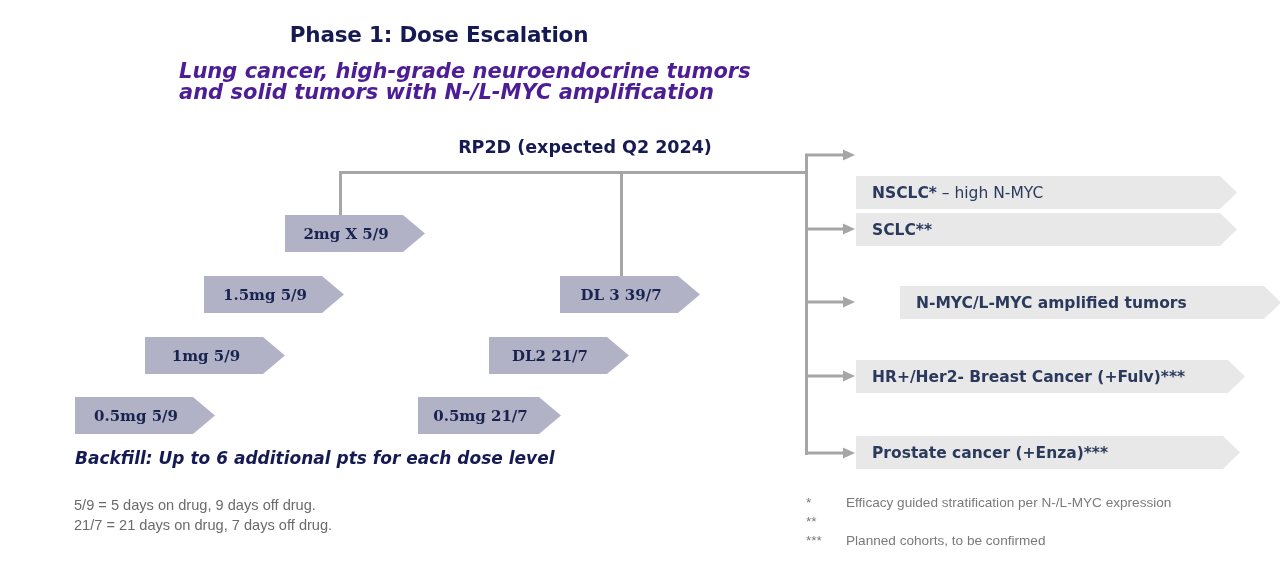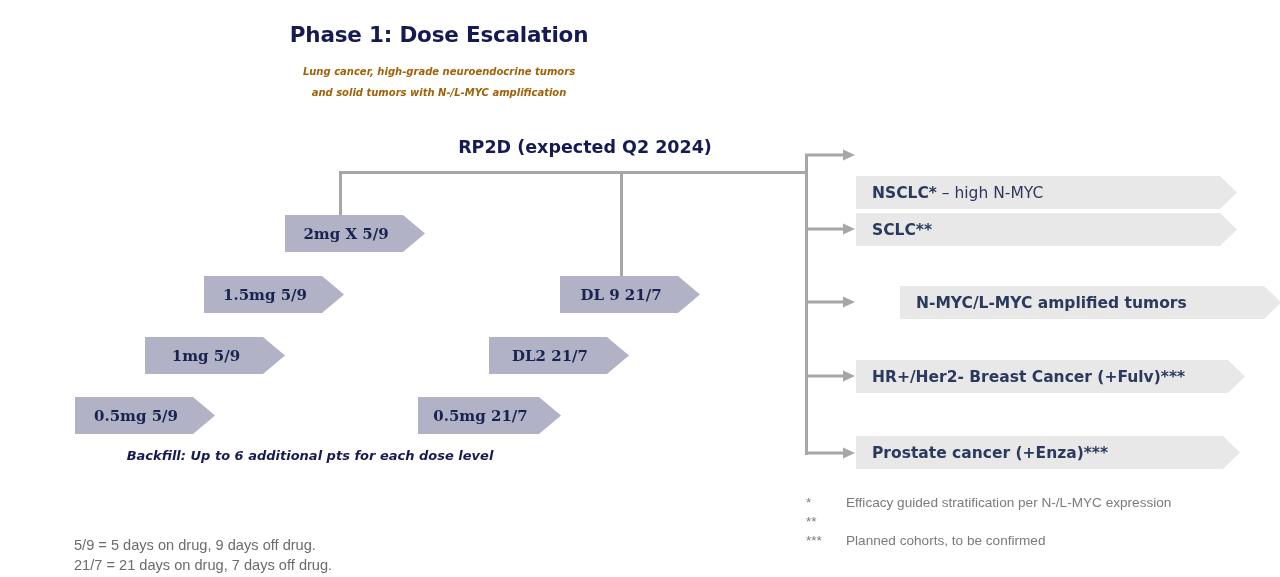--- a/index.html
+++ b/index.html
@@ -34,22 +34,22 @@
     text-align: center;
     white-space: nowrap;
   }
   #phase1-title { left: 179px; top: 22px; width: 520px; }
   #phase2-title { left: 843px; top: 22px; width: 408px; }
 
   .phase-sub {
     font-family: "DejaVu Sans", sans-serif;
     font-weight: bold;
     font-style: italic;
-    font-size: 10px;
-    color: #a16207;
+    font-size: 21px;
+    color: #4c1d95;
     line-height: 21px;
     text-align: center;
     white-space: nowrap;
   }
   #phase1-sub { left: 179px; top: 61px; width: 520px; }
 
   
   #rp2d-label {
     left: 330px; top: 137px; width: 510px;
     font-family: "DejaVu Sans", sans-serif;
@@ -111,33 +111,32 @@
 
   
   .branch-arrow { position: absolute; height: 14px; }
 
   
   #backfill-note {
     left: 75px; top: 448px; width: 470px;
     font-family: "DejaVu Sans", sans-serif;
     font-weight: bold;
     font-style: italic;
-    font-size: 13px;
+    font-size: 17px;
     color: #161a52;
     text-align: center;
     white-space: nowrap;
   }
   #legend-left {
     left: 74px; top: 495px;
     font-family: "Liberation Sans", sans-serif;
     font-size: 14.6px;
     color: #6b6b6b;
     line-height: 20px;
     white-space: nowrap;
-    margin-top: 40px;
   }
   #footnotes-right {
     left: 806px; top: 493px;
     font-family: "Liberation Sans", sans-serif;
     font-size: 13.6px;
     color: #7a7a7a;
     line-height: 19px;
   }
   .fn-row { display: flex; white-space: nowrap; }
   .fn-mark { width: 40px; flex: 0 0 40px; }
@@ -171,21 +170,21 @@
     <span class="chevron-label">1.5mg 5/9</span>
   </div>
   <div class="chevron" style="left:145px; top:337px; width:140px; height:37px;">
     <span class="chevron-label">1mg 5/9</span>
   </div>
   <div class="chevron" style="left:75px; top:397px; width:140px; height:37px;">
     <span class="chevron-label">0.5mg 5/9</span>
   </div>
 
   <div class="chevron" style="left:560px; top:276px; width:140px; height:37px;">
-    <span class="chevron-label">DL 9 21/7</span>
+    <span class="chevron-label">DL 3 39/7</span>
   </div>
   <div class="chevron" style="left:489px; top:337px; width:140px; height:37px;">
     <span class="chevron-label">DL2 21/7</span>
   </div>
   <div class="chevron" style="left:418px; top:397px; width:143px; height:37px;">
     <span class="chevron-label">0.5mg 21/7</span>
   </div>
 
   <svg class="branch-arrow" style="left:805px; top:148px; width:52px;" viewBox="0 0 52 14" preserveAspectRatio="none">
     <path d="M0,7 L38,7" stroke="#a6a6a6" stroke-width="3" fill="none"></path>

